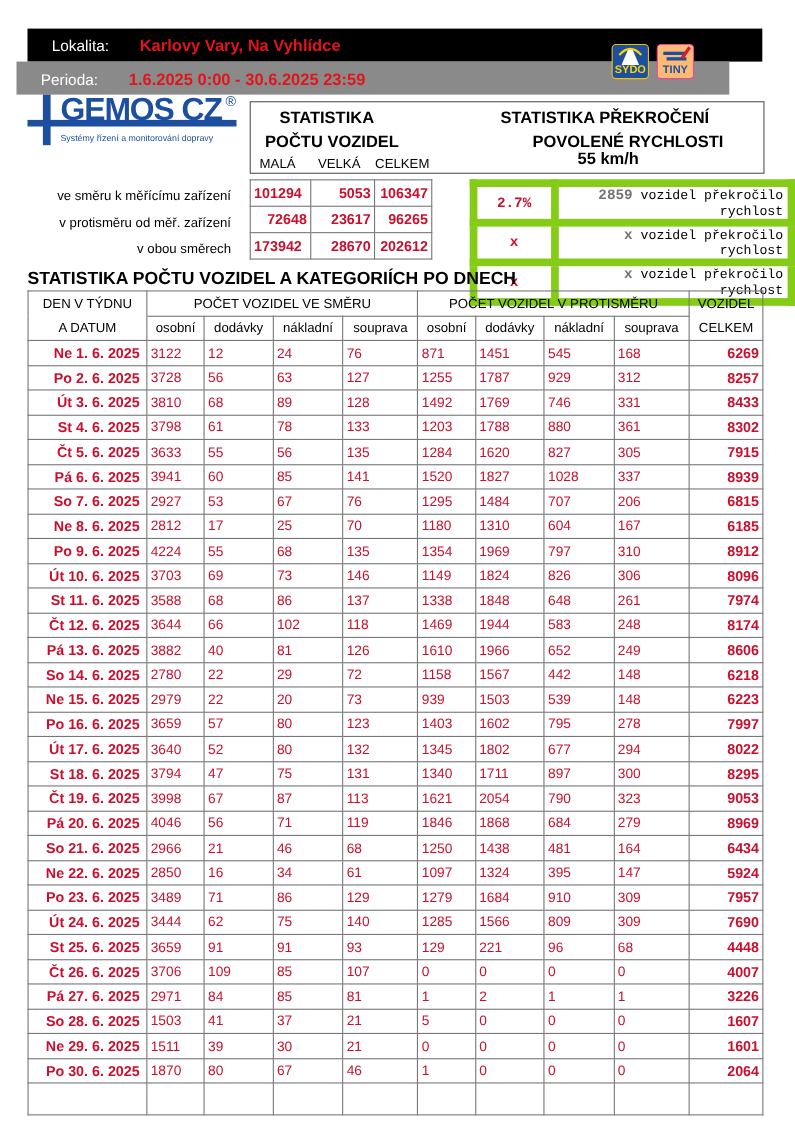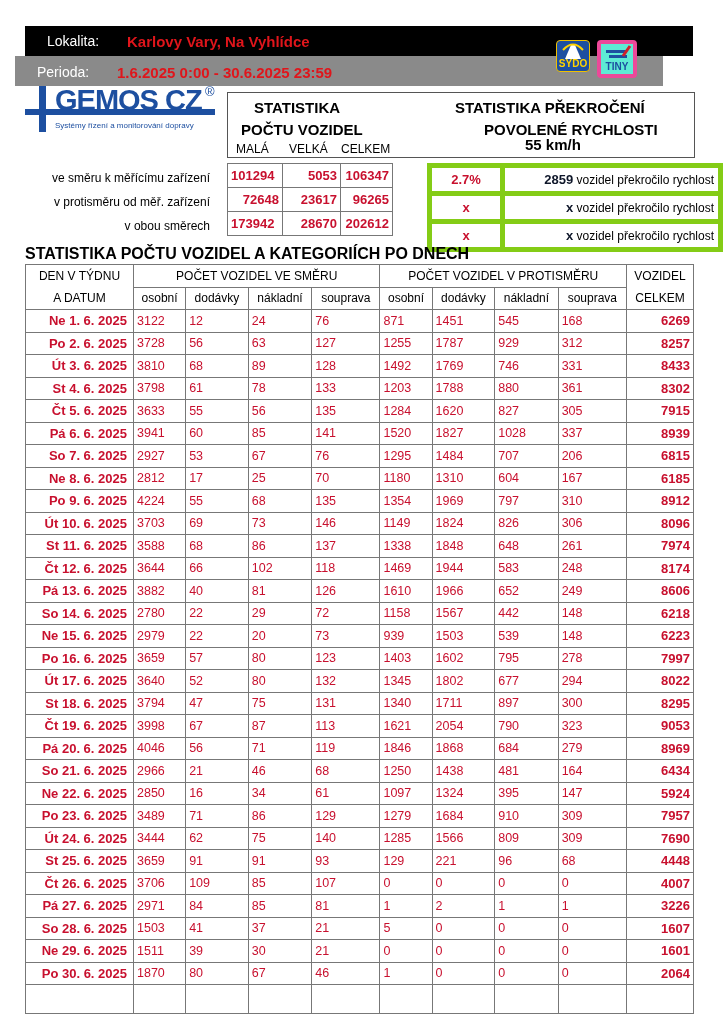--- a/index.html
+++ b/index.html
@@ -5,39 +5,39 @@
   html, body { margin:0; padding:0; background:#fff; }
   body { width:723px; height:1024px; position:relative; font-family:"Liberation Sans", sans-serif; overflow:hidden; }
   #topbar { position:absolute; left:25px; top:26px; width:668px; height:30px; background:#000; }
   #graybar { position:absolute; left:15px; top:56px; width:620px; height:30px; background:#8a8a8a;padding-left:28px; }
   .barlabel { position:absolute; left:22px; font-size:14px; color:#fff; }
   .barvalue { position:absolute; left:102px; font-size:15px; font-weight:bold; color:#e0151b; }
   #topbar .barlabel, #topbar .barvalue { top:7px; }
   #graybar .barlabel, #graybar .barvalue { top:8px; }
   .logo-badge { position:absolute; width:32px; height:30px; border-radius:4px; font-weight:bold; font-size:10px; text-align:center;text-decoration:underline; }
   #sydo { left:556px; top:40px; background:#1d4fa0; color:#ffd200; border:1px solid #f0c000; }
-  #tiny { left:597px; top:40px; background:#5eead4; color:#1d4fa0; border:4px solid #ec4899; }
+  #tiny { left:597px; top:40px; background:#fdba74; color:#1d4fa0; border:1px solid #ec4899; }
   .badge-text { position:absolute; bottom:2px; left:0; right:0; }
   #gemos { position:absolute; left:25px; top:86px; width:195px; height:60px; }
   #gemos .bar-h { position:absolute; left:0; top:23px; width:190px; height:6px; background:#1d4fa0; }
   #gemos .bar-v { position:absolute; left:14px; top:0; width:7px; height:46px; background:#1d4fa0; }
   #gemos .brand { position:absolute; left:30px; top:-2px; font-size:29px; font-weight:bold; color:#1d4fa0; letter-spacing:-1px; }
   #gemos .reg { position:absolute; left:180px; top:-2px; font-size:13px; color:#1d4fa0; }
   #gemos .tag { position:absolute; left:30px; top:35px; font-size:8px; color:#1d4fa0; }
   #statbox { position:absolute; left:227px; top:92px; width:466px; height:64px; border:1px solid #555; }
   .st-title { position:absolute; font-weight:bold; font-size:15px; color:#000; }
   .st-sub { position:absolute; font-size:12px; color:#000; }
   .sumlabel { position:absolute; right:513px; font-size:12px; color:#000; text-align:right; white-space:nowrap; }
   table.sum { position:absolute; border-collapse:collapse; }
   table.sum td { border:1px solid #777; height:23px; font-size:13px; font-weight:bold; color:#c8102e; padding:0 3px; text-align:right; }
   table.spd { position:absolute; border-collapse:collapse; }
-  table.spd td { border:5px solid #84cc16; height:23px; font-size:12px; color:#000; padding:0 4px; }
+  table.spd td { border:7px solid #84cc16; height:23px; font-size:12px; color:#000; padding:0 4px;font-family:Liberation Mono, monospace; }
   .spd .pct { width:68px; text-align:center; font-weight:bold; color:#c8102e; font-size:13px; }
   .spd .desc { width:244px; text-align:right; }
-  .spd .cnt { font-weight:bold; color:#0f172a; font-size:13px; }
+  .spd .cnt { font-weight:bold; color:#737373; font-size:13px; }
   #daytitle { position:absolute; left:25px; top:245px; font-size:16px; font-weight:bold; color:#000; }
   table.days { position:absolute; left:25px; top:264px; width:669px; border-collapse:collapse; }
   table.days td, table.days th { border:1px solid #777; font-weight:normal; font-size:12.5px; padding:0 3px; height:21.5px; }
   table.days th { color:#000; font-size:12px; text-align:center; }
   table.days td.date { font-weight:bold; color:#c8102e; text-align:right; padding-right:6px; font-size:13px; }
   table.days td.v { color:#c8102e; text-align:left; }
   table.days td.tot { font-weight:bold; color:#c8102e; text-align:right; font-size:13px;margin-top:48px; }
 </style>
 </head>
 <body>

